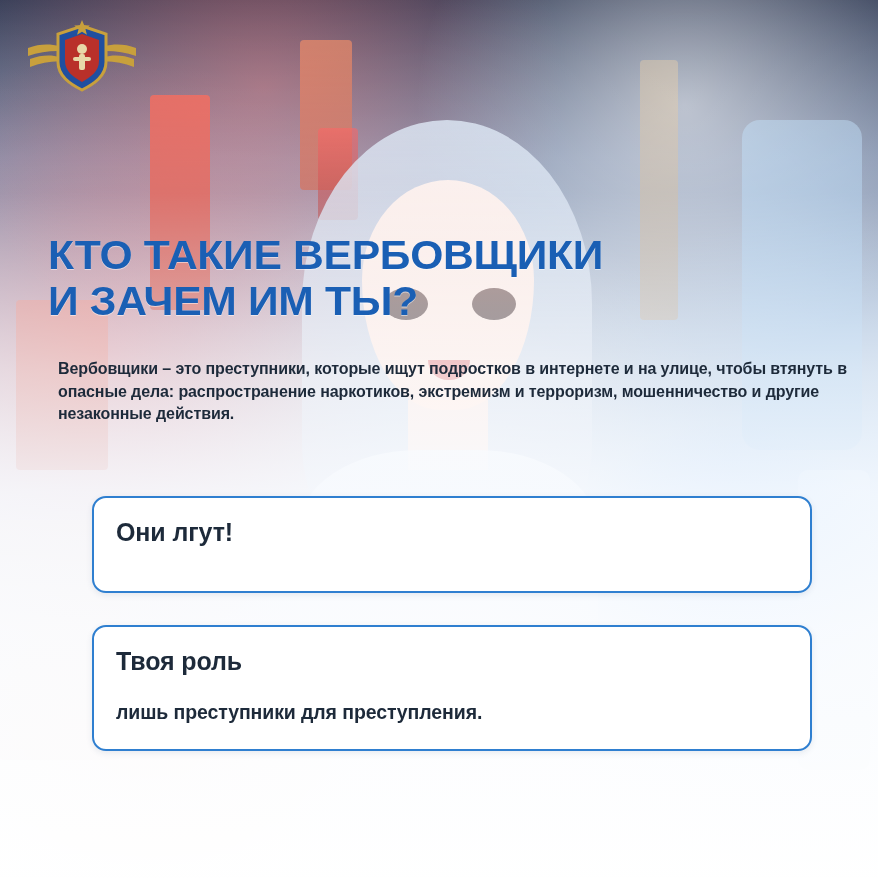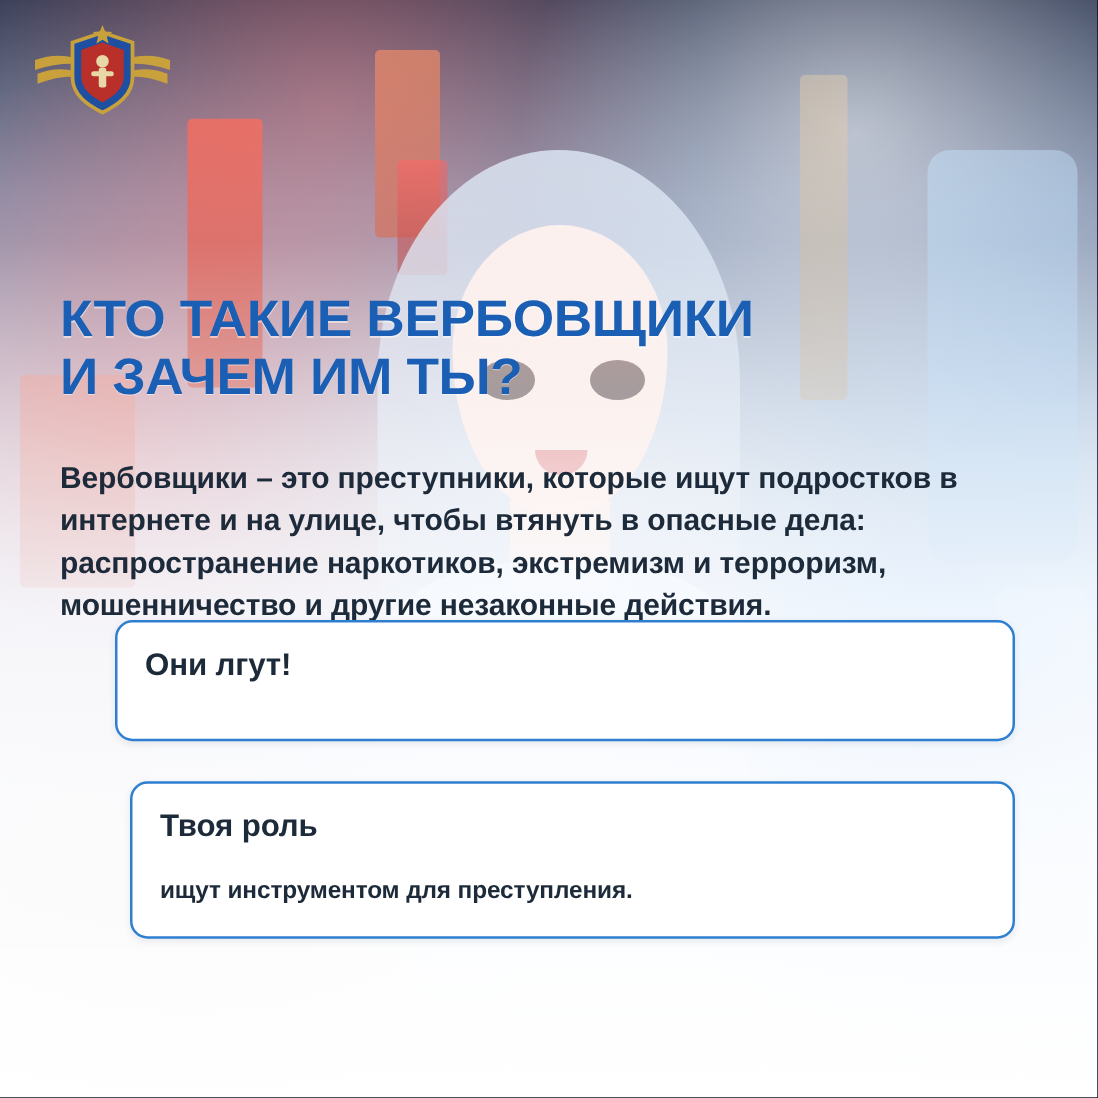--- a/index.html
+++ b/index.html
@@ -121,45 +121,45 @@
     letter-spacing: -0.3px;
     text-transform: uppercase;
     transform: scaleX(1.04);
     transform-origin: left center;
     text-shadow: 0 1px 0 rgba(255,255,255,.5);
   }
   .headline .l2 { display: block; }
 
   .intro {
     position: absolute;
-    left: 48px;
+    left: 58px;
     top: 342px;
     width: 800px;
     color: #1d2a3a;
-    font-size: 24px;
+    font-size: 16px;
     font-weight: 700;
     line-height: 1.42;
     letter-spacing: -0.1px;
   }
 
   .cards {
     position: absolute;
     left: 92px;
     top: 496px;
     width: 720px;
   }
   .card {
     background: #ffffff;
     border: 2px solid #2f7fd0;
     border-radius: 14px;
     padding: 20px 22px 22px 22px;
     box-sizing: border-box;
     box-shadow: 0 2px 6px rgba(40,70,110,.10);
   }
-  .card + .card { margin-top: 32px; margin-left: 12px; }
+  .card + .card { margin-top: 32px; }
   .card-title {
     color: #1d2a3a;
     font-size: 25px;
     font-weight: 700;
     margin-bottom: 22px;
     letter-spacing: -0.1px;
   }
   .card-body {
     color: #1d2a3a;
     font-size: 19.5px;
@@ -241,19 +241,19 @@
 
       <div class="card">
         <div class="card-title">Они лгут!</div>
         <div class="card-body">
         </div>
       </div>
 
       <div class="card">
         <div class="card-title">Твоя роль</div>
         <div class="card-body">
-          <span class="line">ищут инструментом для преступления.</span>
+          <span class="line">лишь преступники для преступления.</span>
         </div>
       </div>
 
     </div>
   </div>
 </div>
 
 </body></html>

